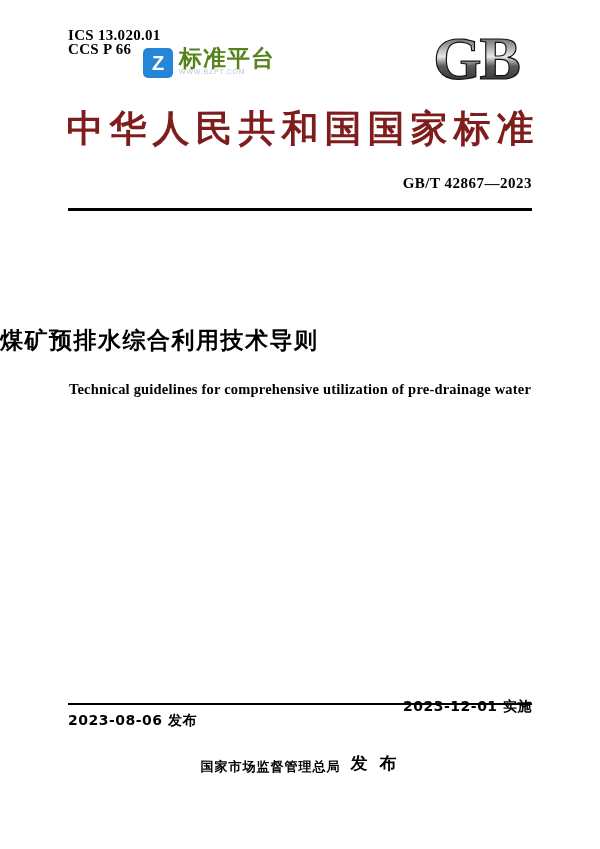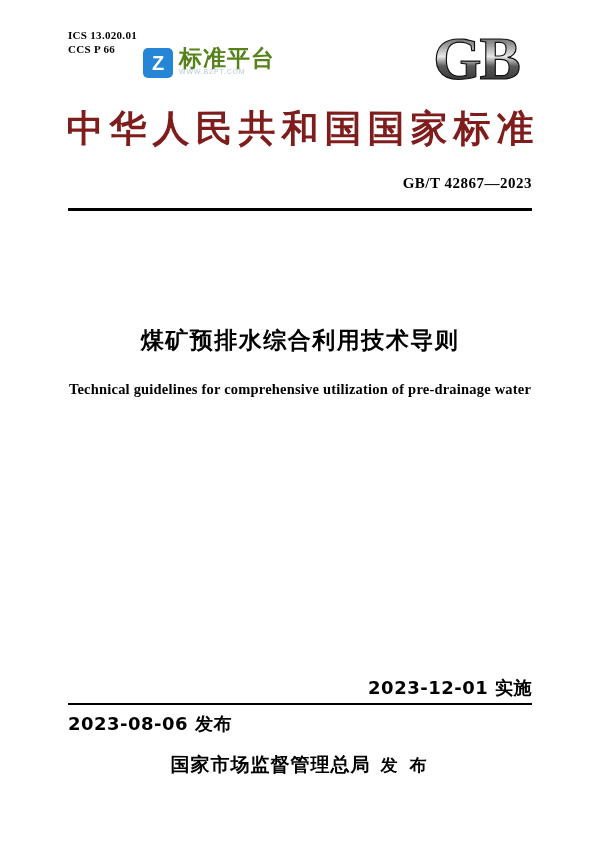--- a/index.html
+++ b/index.html
@@ -23,21 +23,21 @@
     height: 849px;
     background: #ffffff;
   }
 
   
   .codes {
     position: absolute;
     left: 68px;
     top: 28px;
     font-family: "Liberation Serif", serif;
-    font-size: 11px;
+    font-size: 15px;
     font-weight: bold;
     line-height: 14px;
     letter-spacing: 0.3px;
   }
   .codes div { white-space: nowrap; }
 
   
   .watermark {
     position: absolute;
     left: 143px;
@@ -133,21 +133,20 @@
     top: 703px;
     height: 2px;
     background: #000;
   }
 
   
   .doc-title-cn {
     position: absolute;
     left: 0; right: 0;
     top: 325px;
-    text-align: center;
     font-family: "DejaVu Sans", "Liberation Sans", sans-serif;
     font-size: 23px;
     font-weight: bold;
     letter-spacing: 1.5px;
   }
   .doc-title-en {
     position: absolute;
     left: 0; right: 0;
     top: 381px;
     text-align: center;
@@ -156,50 +155,50 @@
     font-weight: bold;
     letter-spacing: 0.2px;
   }
 
   
   .date-issue {
     position: absolute;
     left: 68px;
     top: 712px;
     font-family: "DejaVu Sans", "Liberation Sans", sans-serif;
-    font-size: 18px;
+    font-size: 14px;
     font-weight: bold;
     letter-spacing: 0.5px;
   }
   .date-effective {
     position: absolute;
     right: 68px;
-    top: 676px;
-    font-family: "DejaVu Sans", "Liberation Sans", sans-serif;
-    font-size: 18px;
+    top: 698px;
+    font-family: "DejaVu Sans", "Liberation Sans", sans-serif;
+    font-size: 14px;
     font-weight: bold;
     letter-spacing: 0.5px;
   }
 
   
   .issuer {
     position: absolute;
     left: 0; right: 0;
     top: 752px;
     display: flex;
     justify-content: center;
     align-items: flex-end;
     gap: 10px;
   }
   .issuer-names {
     display: flex;
     flex-direction: column;
     gap: 10px;
     font-family: "DejaVu Sans", "Liberation Sans", sans-serif;
-    font-size: 19px;
+    font-size: 13px;
     font-weight: bold;
     letter-spacing: 1px;
     text-align: right;
   }
   .issuer-verb {
     font-family: "DejaVu Sans", "Liberation Sans", sans-serif;
     font-size: 17px;
     font-weight: bold;
     letter-spacing: 3px;
     padding-bottom: 1px;

